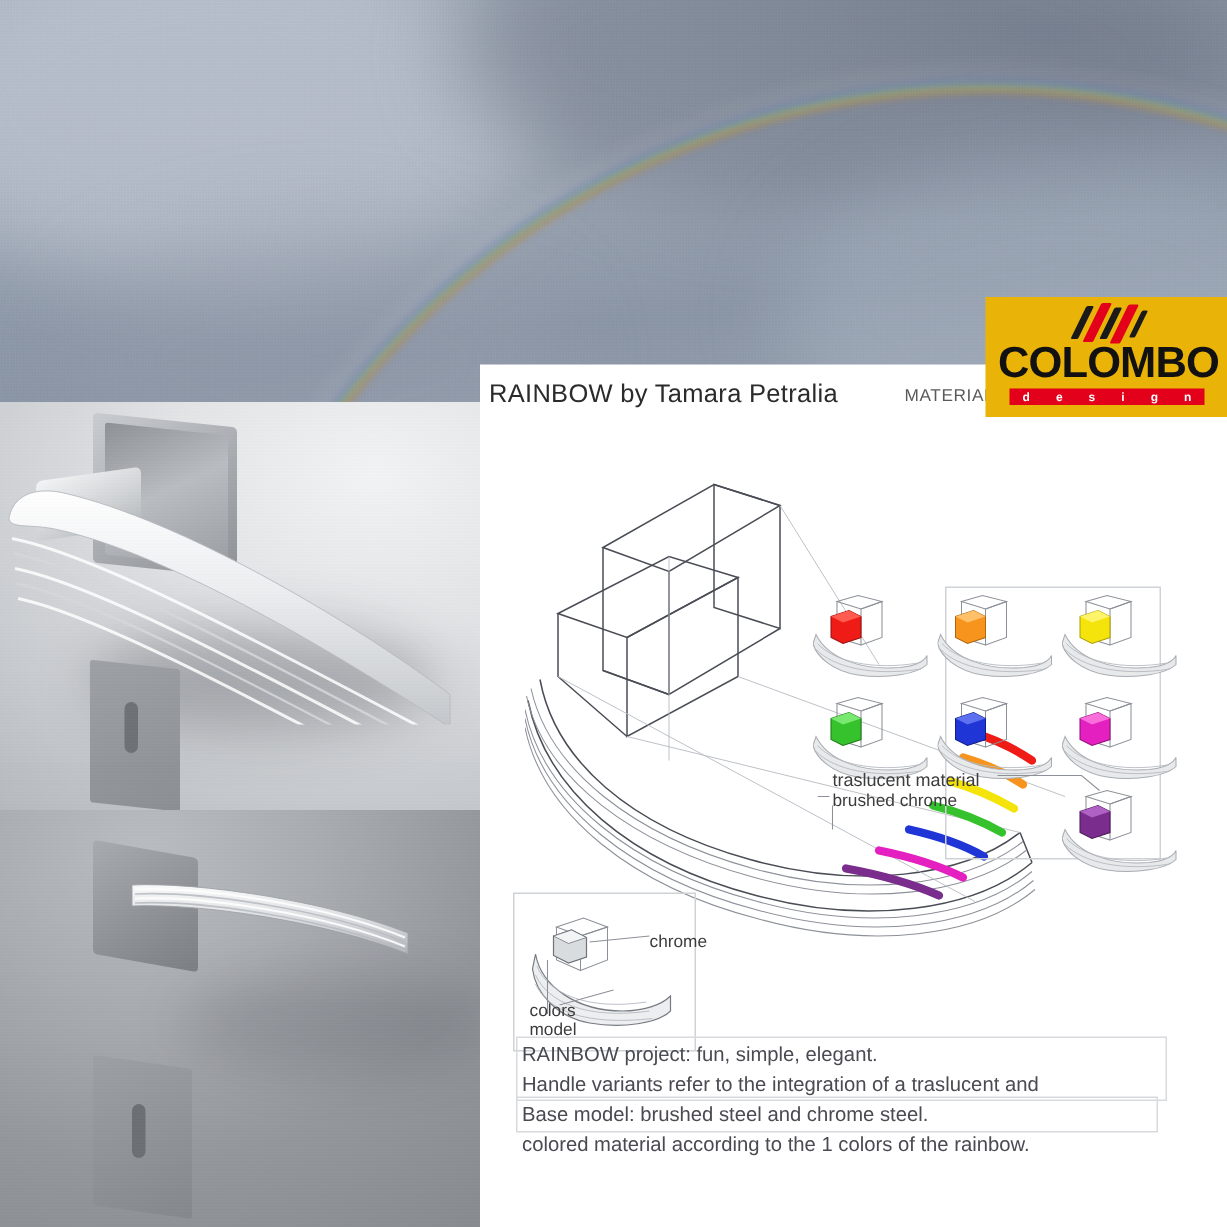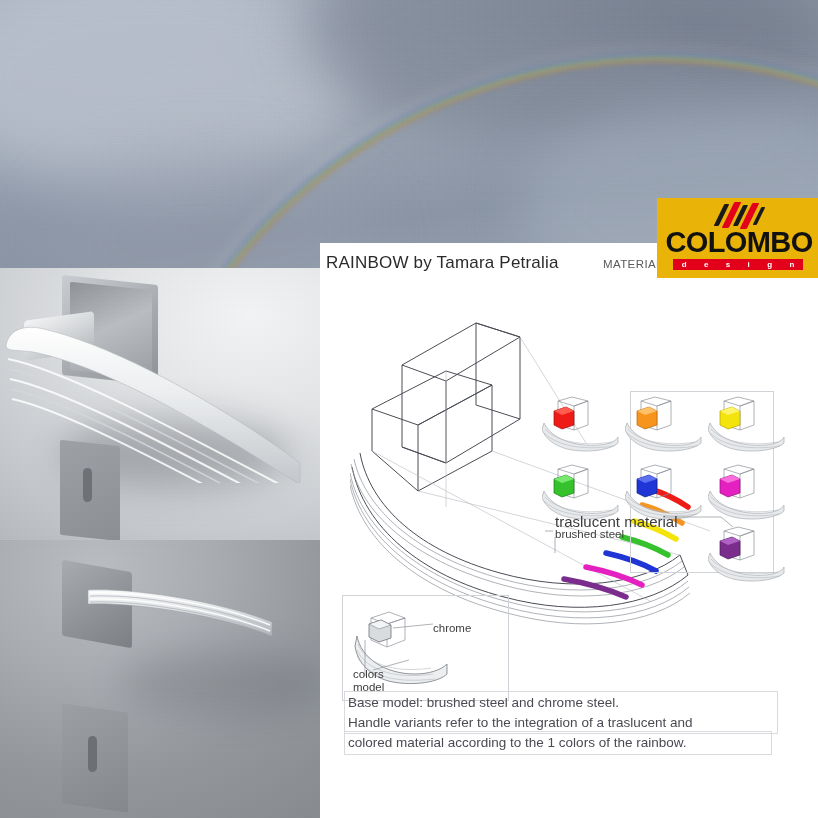--- a/index.html
+++ b/index.html
@@ -61,25 +61,25 @@
     font-size:29px;font-weight:bold;letter-spacing:-.6px;color:#111;font-family:"Liberation Sans",sans-serif;}
   .logo-bar{position:absolute;left:16px;top:61px;width:130px;height:11px;background:#e2001a;
     display:flex;align-items:center;justify-content:space-around;}
   .logo-bar span{display:block;font-size:8px;font-weight:bold;color:#ffffff;letter-spacing:0;line-height:11px;}
 
   
   .sketch-area{position:absolute;left:0;top:52px;width:498px;height:400px;}
   .swatch-frame{position:absolute;left:310px;top:96px;width:142px;height:180px;border:1px solid #cfd2d6;background:transparent;}
   .swatch-grid{position:absolute;left:222px;top:100px;width:240px;height:130px;}
   .sw{position:absolute;width:75px;height:55px;}
-  .label-tras{position:absolute;left:235px;top:218px;font-size:15px;color:#3c3c3c;white-space:nowrap;}
+  .label-tras{position:absolute;left:235px;top:218px;font-size:12px;color:#3c3c3c;white-space:nowrap;}
   .label-brush{position:absolute;left:235px;top:233px;font-size:11.5px;color:#3c3c3c;white-space:nowrap;}
 
   
-  .inset-box{position:absolute;left:22px;top:300px;width:120px;height:104px;border:1px solid #cfd2d6;padding-left:45px;}
+  .inset-box{position:absolute;left:22px;top:300px;width:120px;height:104px;border:1px solid #cfd2d6;}
   .inset-chrome{position:absolute;left:90px;top:26px;font-size:11.5px;color:#3c3c3c;}
   .inset-brushed{position:absolute;left:10px;top:72px;font-size:11.5px;color:#3c3c3c;line-height:13px;}
 
   
   .caption{position:absolute;left:28px;top:450px;width:452px;}
   .cap-line{font-size:13.5px;color:#4a4a52;line-height:20px;white-space:nowrap;}
   .cap-box-1{position:absolute;left:24px;top:448px;width:432px;height:41px;border:1px solid #d8dade;}
   .cap-box-2{position:absolute;left:24px;top:488px;width:426px;height:22px;border:1px solid #d8dade;}
 
   svg{display:block;}
@@ -350,21 +350,21 @@
         </div>
       </div>
 
       <svg style="position:absolute;left:225px;top:212px;" width="230" height="56" viewBox="0 0 230 56">
         <path class="ln-thin" d="M120,10 L176,10 L188,20"></path>
         <path class="ln-thin" d="M0,24 L8,24"></path>
         <path class="ln-thin" d="M10,30 L10,46"></path>
       </svg>
 
       <div class="label-tras">traslucent material</div>
-      <div class="label-brush">brushed steel</div>
+      <div class="label-brush">brushed chrome</div>
 
       <div class="inset-box">
         <svg style="position:absolute;left:6px;top:8px;" width="112" height="92" viewBox="0 0 112 92">
           <g class="ln-thin">
             <path d="M22,14 L40,8 L56,14 L38,20 Z"></path>
             <path d="M56,14 L56,36 L38,43 L38,20 Z"></path>
             <path d="M22,14 L22,36 L38,43"></path>
           </g>
           <path d="M20,20 L32,16 L42,21 L42,34 L30,38 L20,33 Z" fill="#d9dcdf" stroke="#6e7278" stroke-width=".8"></path>
           <path d="M20,20 L32,16 L42,21 L30,25 Z" fill="#f2f4f5" stroke="#6e7278" stroke-width=".5"></path>
@@ -382,22 +382,23 @@
         <div class="inset-brushed">
           <div>colors</div>
           <div>model</div>
         </div>
       </div>
     </div>
 
     <div class="cap-box-1"></div>
     <div class="cap-box-2"></div>
     <div class="caption">
+      <div class="cap-line">RAINBOW project: fun, simple, elegant.</div>
+      <div class="cap-line">Handle variants refer to the integration of a traslucent and</div>
       <div class="cap-line">Base model: brushed steel and chrome steel.</div>
-      <div class="cap-line">Handle variants refer to the integration of a traslucent and</div>
       <div class="cap-line">colored material according to the 1 colors of the rainbow.</div>
     </div>
   </div>
 
   <div class="logo-box">
     <div class="logo-slashes">
       <div class="slash k" style="left:0px;top:2px;height:22px;width:5px;"></div>
       <div class="slash" style="left:9px;top:0px;"></div>
       <div class="slash k" style="left:19px;top:3px;height:21px;width:5px;"></div>
       <div class="slash" style="left:27px;top:1px;"></div>

